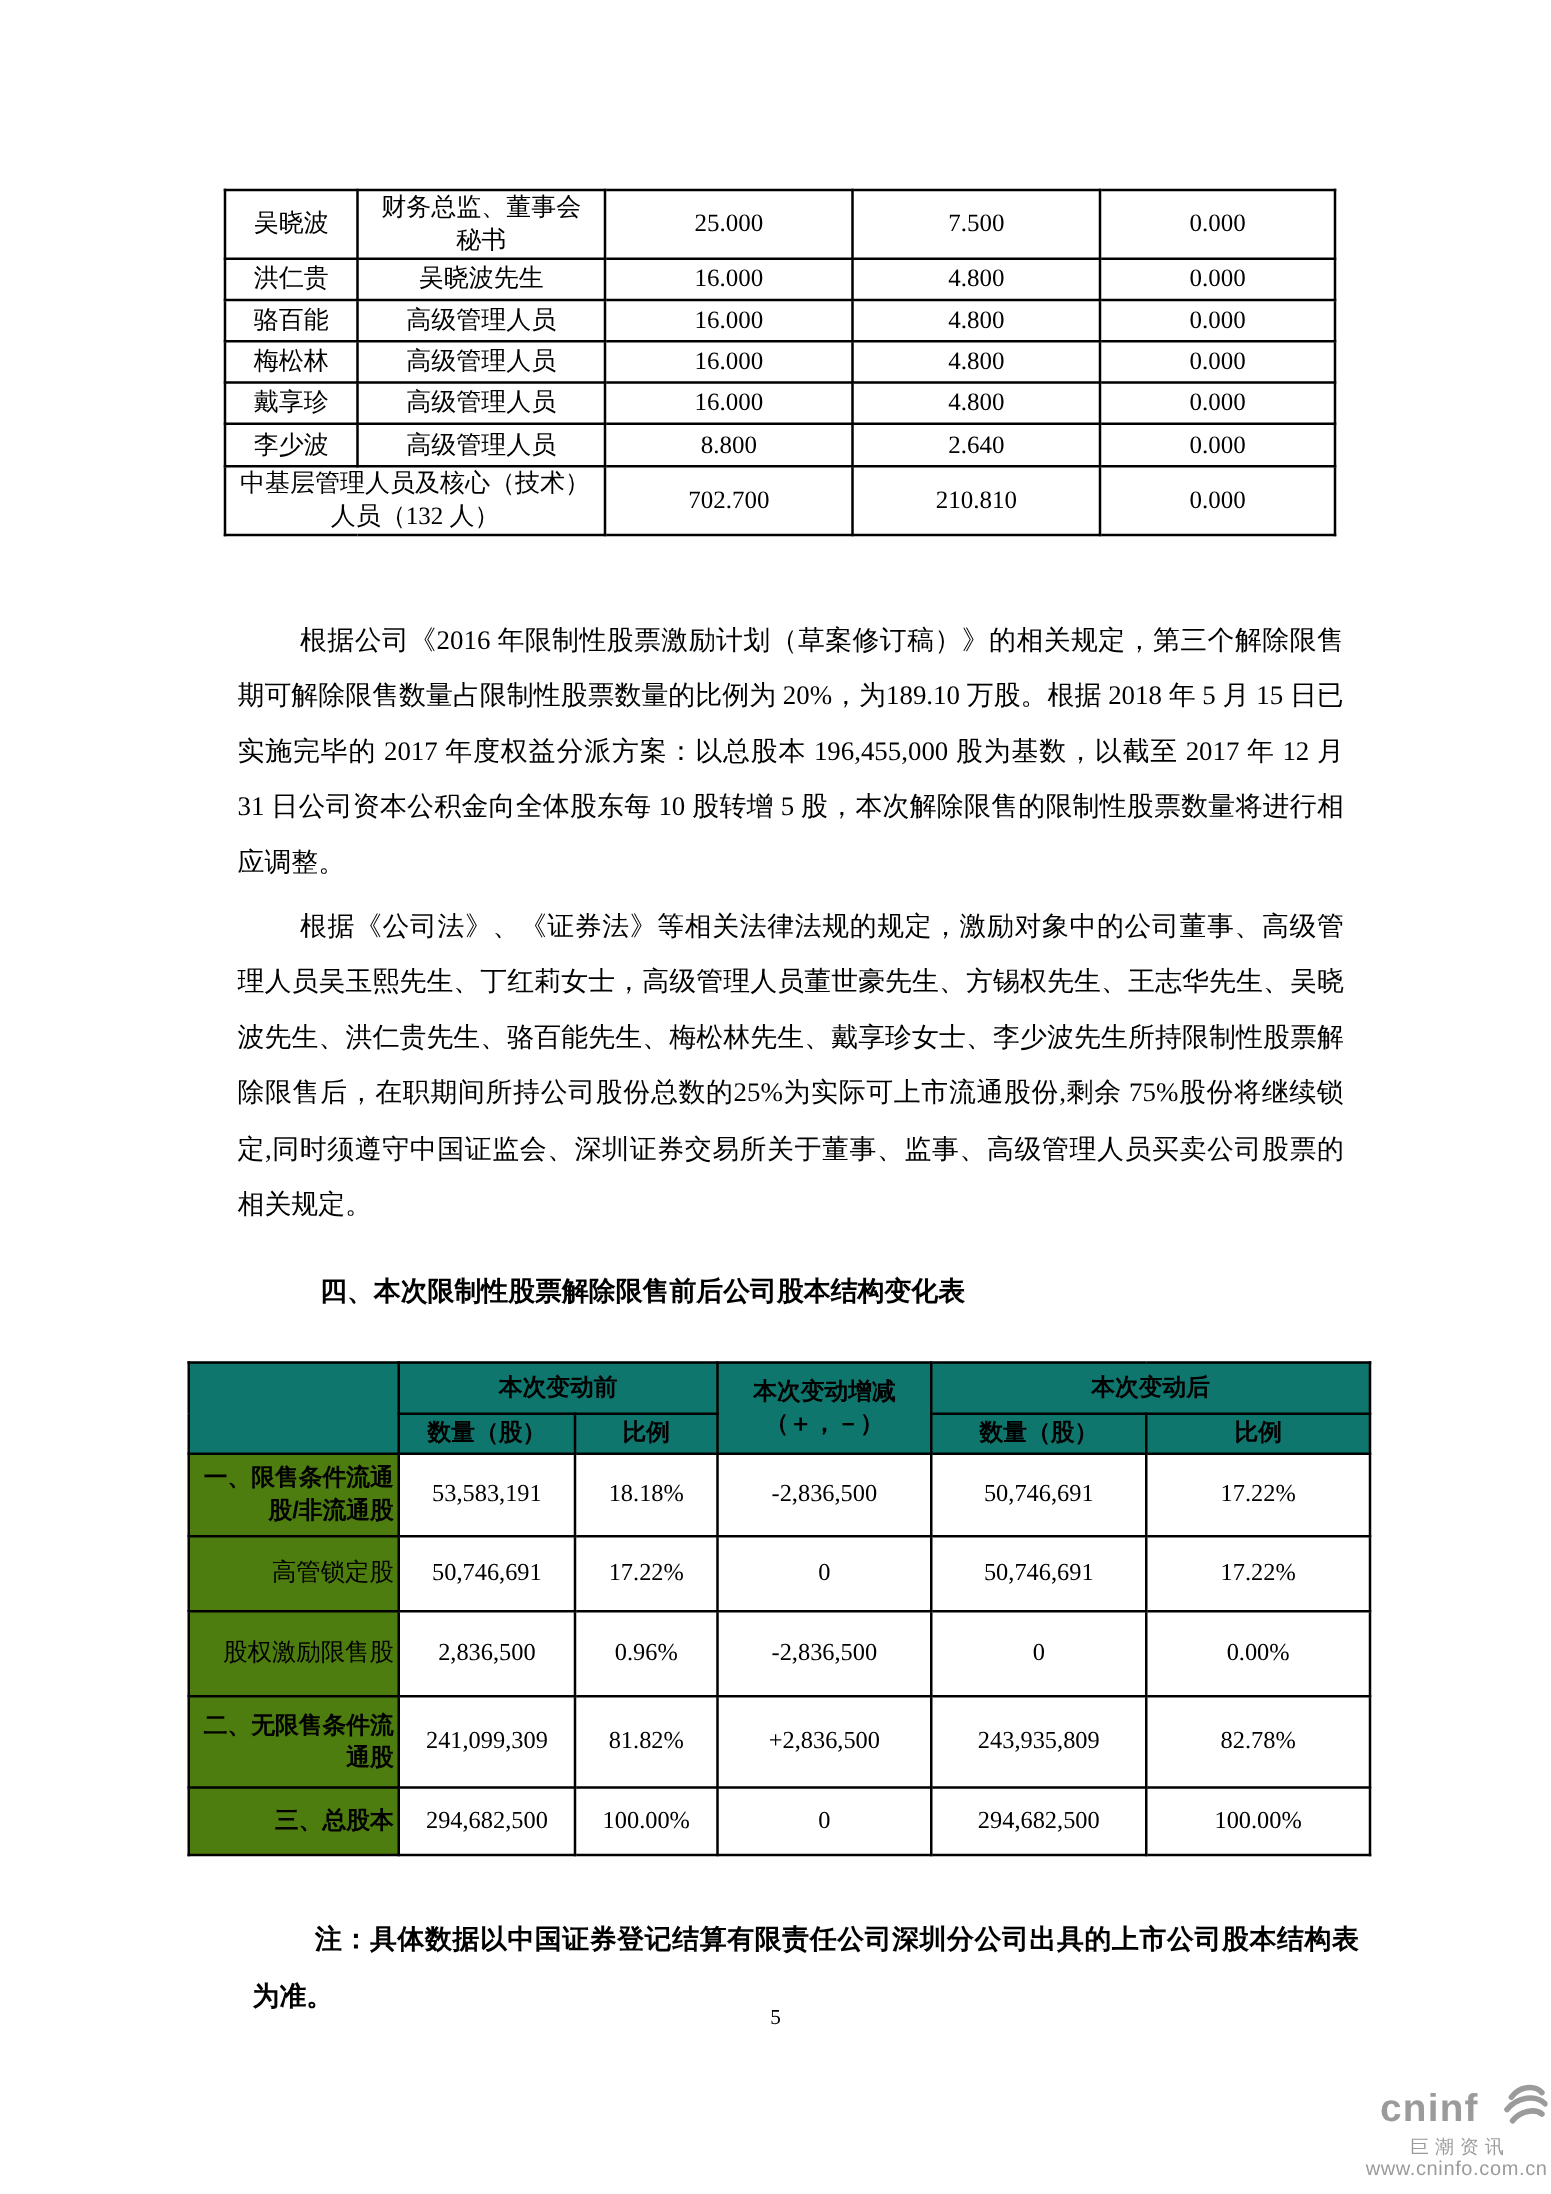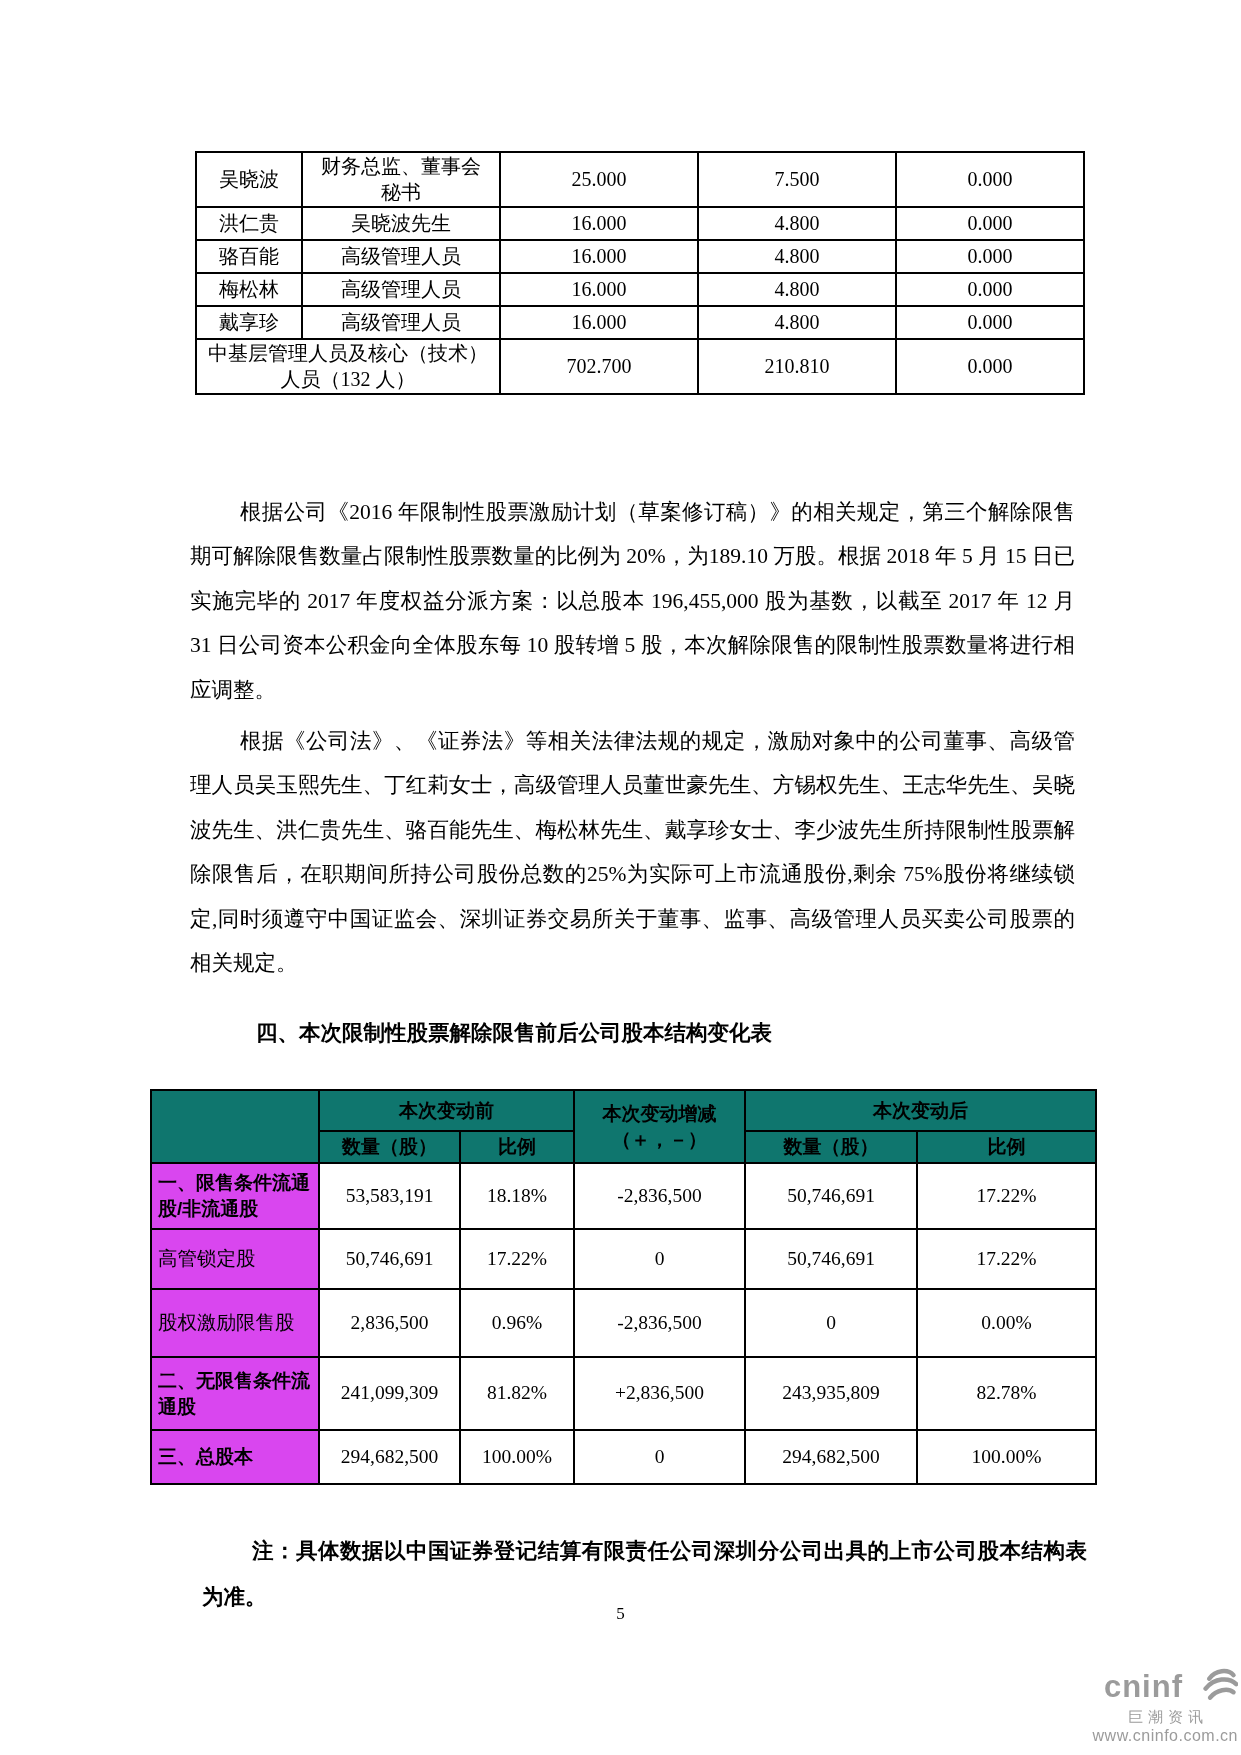--- a/index.html
+++ b/index.html
@@ -3,39 +3,39 @@
 <meta charset="utf-8">
 <style>
   html,body{margin:0;padding:0;}
   body{
     width:1241px;height:1755px;position:relative;background:#ffffff;
     color:#000;font-family:"Liberation Serif", serif;
     -webkit-font-smoothing:antialiased;
   }
   table{border-collapse:collapse;table-layout:fixed;position:absolute;}
   
-  .t1{left:195px;top:151px;width:888px;font-size:20px;}
+  .t1{left:179px;top:151px;width:888px;font-size:20px;}
   .t1 td{border:2px solid #000;text-align:center;vertical-align:middle;
          padding:0 10px;line-height:1.32;overflow:hidden;}
   .rh50{height:50px}.rh33{height:33px}.rh34{height:34px}.rh53{height:53px}.rh30{height:30px}
   
   .textblock{position:absolute;left:190px;width:885px;font-size:21.5px;
              line-height:44.5px;text-align:justify;text-indent:50px;}
   #p1{top:468px;}
   #p2{top:697px;}
   .heading{position:absolute;left:206px;width:885px;top:1018px;
            font-family:"Liberation Sans", sans-serif;font-weight:bold;
            font-size:21.5px;text-indent:50px;}
   
   .t2{left:150px;top:1089px;width:945px;font-size:19.5px;}
   .t2 td{border:2px solid #000;text-align:center;vertical-align:middle;
          padding:1px 3px;line-height:1.35;}
   .t2 .hdr{background:#0f766e;font-family:"Liberation Sans", sans-serif;
            font-weight:bold;font-size:19px;}
-  .t2 .lblcell{background:#d946ef;text-align:left;padding-left:6px;}
+  .t2 .lblcell{background:#4d7c0f;text-align:right;padding-left:6px;}
   .t2 .boldlbl{font-family:"Liberation Sans", sans-serif;font-weight:bold;font-size:19px;}
   .h41{height:41px}.h32{height:32px}.h66{height:66px}.h60{height:60px}
   .h68{height:68px}.h73{height:73px}.h54{height:54px}
   
   .note{position:absolute;left:202px;width:885px;top:1506px;
         font-family:"Liberation Sans", sans-serif;font-weight:600;
         font-size:21.5px;line-height:46px;text-align:justify;text-indent:50px;}
   .pagenum{position:absolute;left:0;top:1604px;width:1241px;text-align:center;
            font-size:17px;}
   
@@ -84,20 +84,27 @@
     <td>高级管理人员</td>
     <td>16.000</td>
     <td>4.800</td>
     <td>0.000</td>
   </tr>
   <tr class="rh33">
     <td>戴享珍</td>
     <td>高级管理人员</td>
     <td>16.000</td>
     <td>4.800</td>
+    <td>0.000</td>
+  </tr>
+  <tr class="rh34">
+    <td>李少波</td>
+    <td>高级管理人员</td>
+    <td>8.800</td>
+    <td>2.640</td>
     <td>0.000</td>
   </tr>
   <tr class="rh53">
     <td colspan="2">中基层管理人员及核心（技术）人员（132 人）</td>
     <td>702.700</td>
     <td>210.810</td>
     <td>0.000</td>
   </tr>
 </tbody>
   </table>

